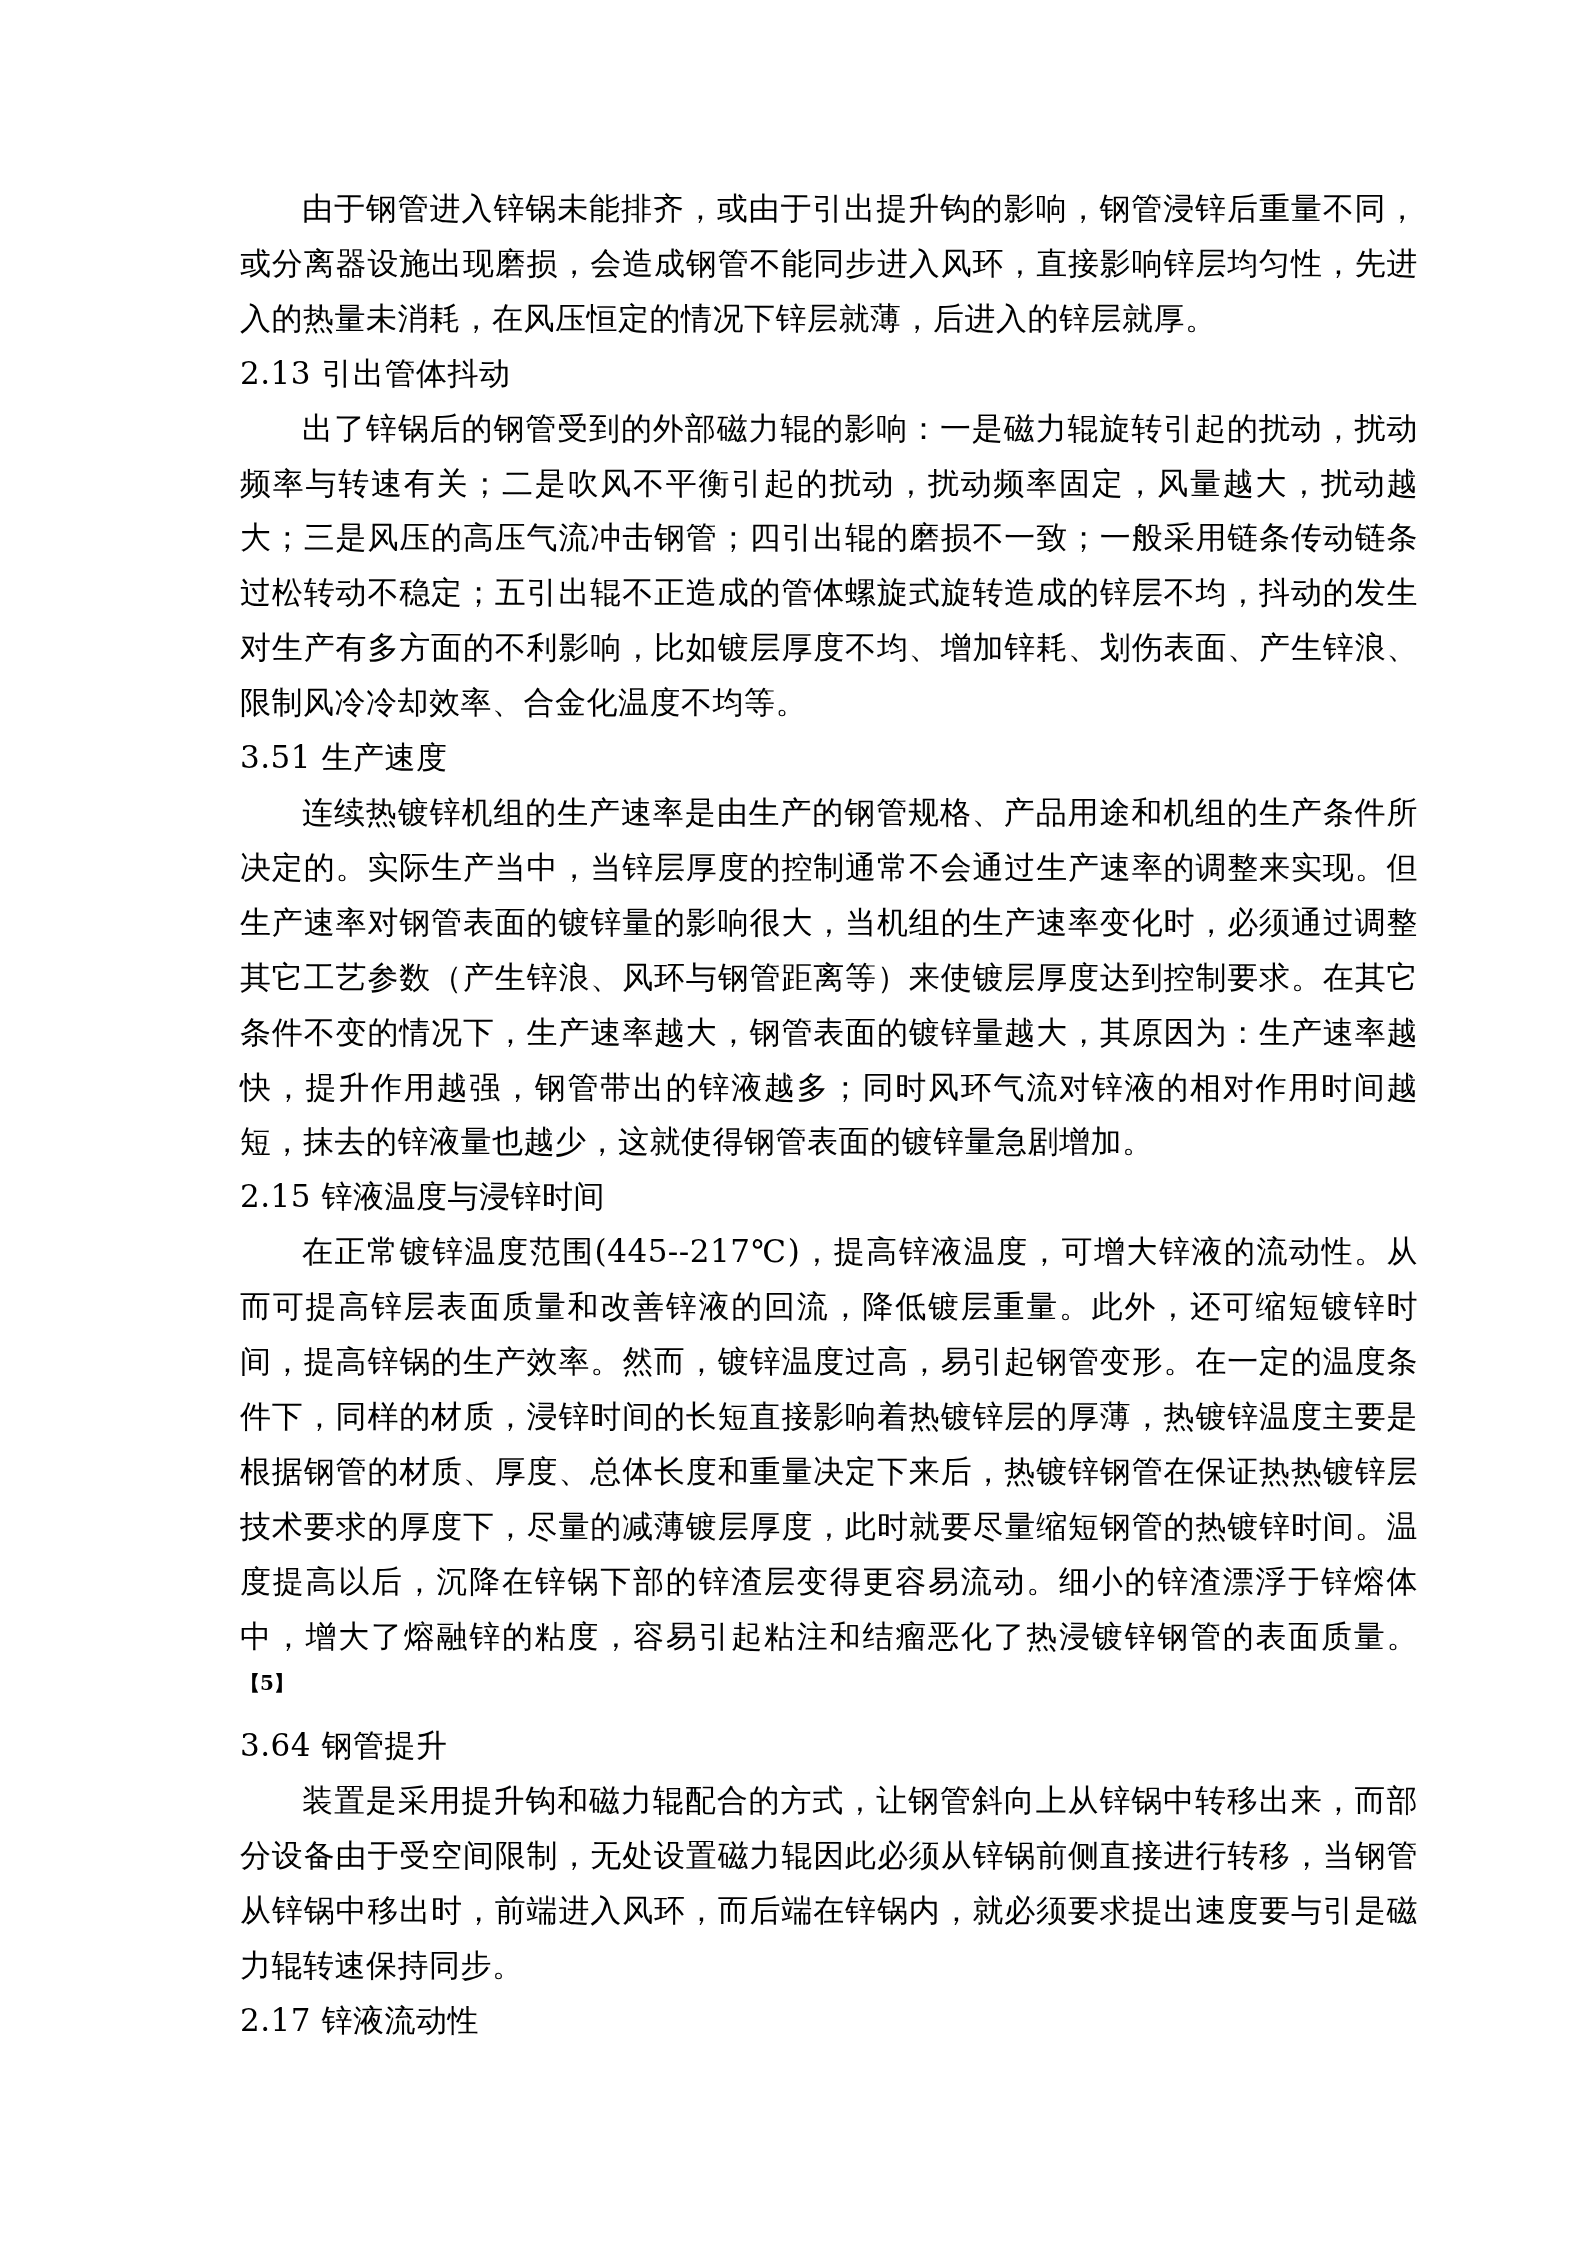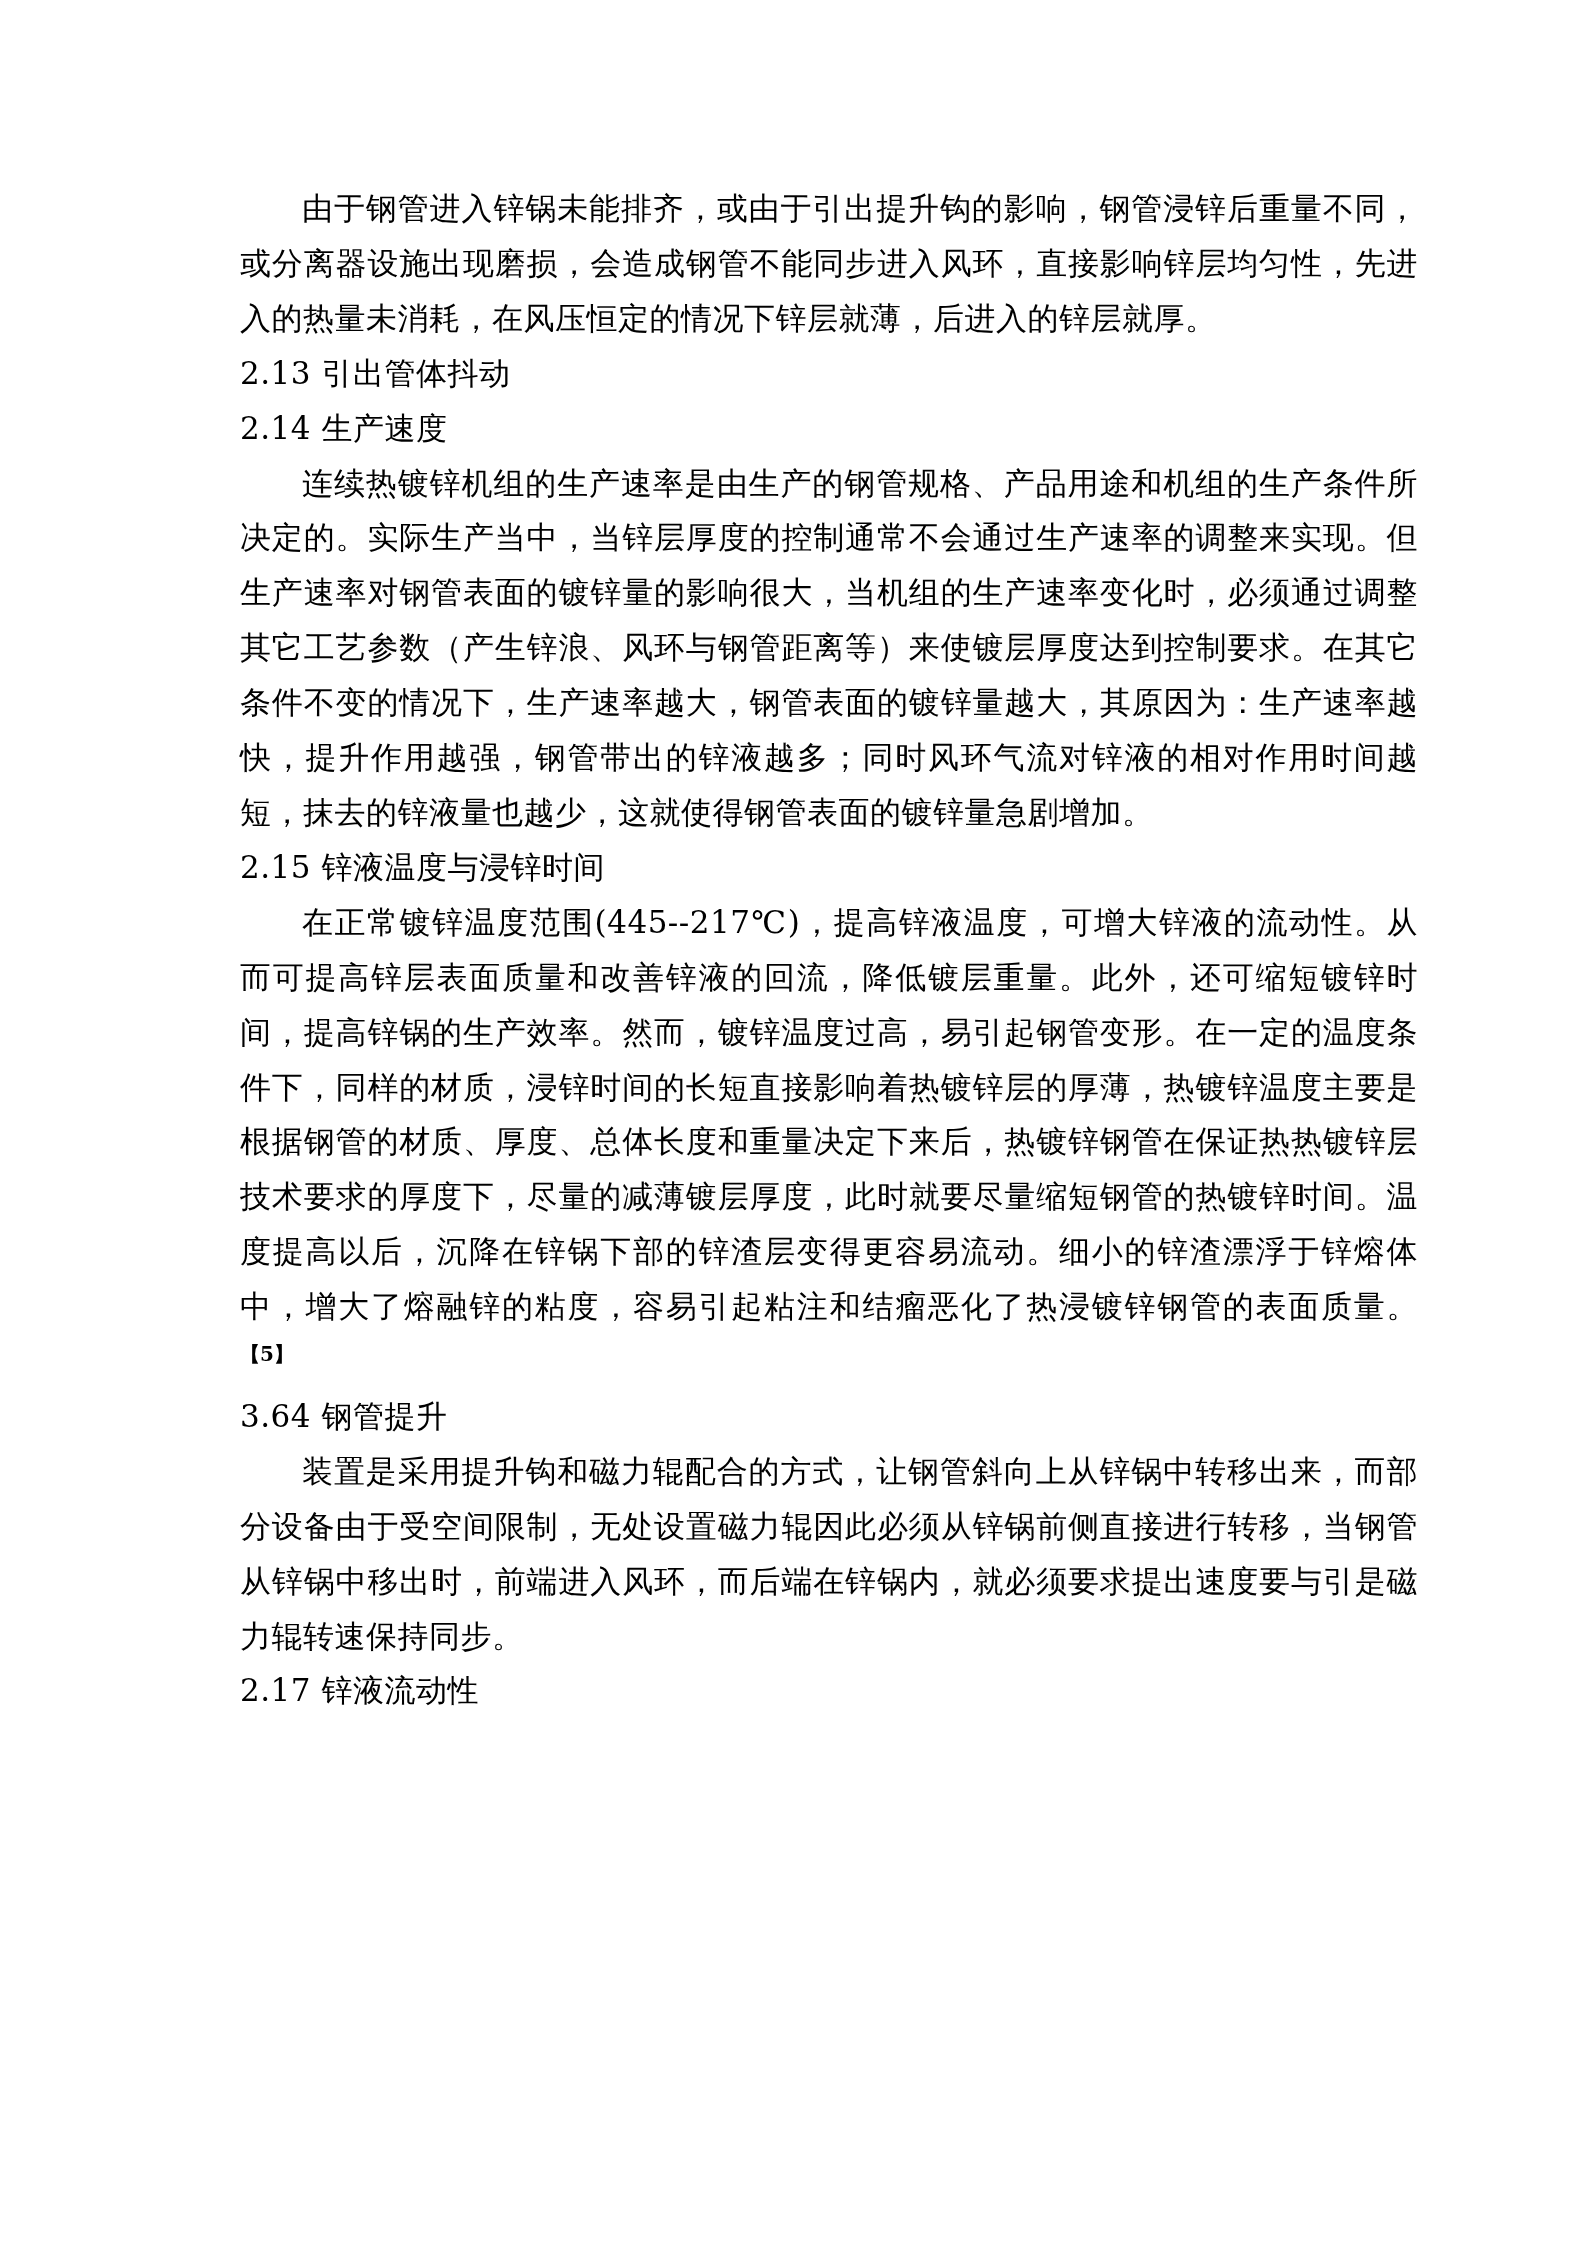--- a/index.html
+++ b/index.html
@@ -54,22 +54,23 @@
 </head>
 <body>
 
 <div class="page">
   <div class="content">
 
     <p class="para">由于钢管进入锌锅未能排齐，或由于引出提升钩的影响，钢管浸锌后重量不同，或分离器设施出现磨损，会造成钢管不能同步进入风环，直接影响锌层均匀性，先进入的热量未消耗，在风压恒定的情况下锌层就薄，后进入的锌层就厚。</p>
 
     <h3 class="heading">2.13 引出管体抖动</h3>
 
+    <p class="para">出了锌锅后的钢管受到的外部磁力辊的影响：一是磁力辊旋转引起的扰动，扰动频率与转速有关；二是吹风不平衡引起的扰动，扰动频率固定，风量越大，扰动越大；三是风压的高压气流冲击钢管；四引出辊的磨损不一致；一般采用链条传动链条过松转动不稳定；五引出辊不正造成的管体螺旋式旋转造成的锌层不均，抖动的发生对生产有多方面的不利影响，比如镀层厚度不均、增加锌耗、划伤表面、产生锌浪、限制风冷冷却效率、合金化温度不均等。</p>
 
-    <h3 class="heading">2.14 生产速度</h3>
+    <h3 class="heading">3.51 生产速度</h3>
 
     <p class="para">连续热镀锌机组的生产速率是由生产的钢管规格、产品用途和机组的生产条件所决定的。实际生产当中，当锌层厚度的控制通常不会通过生产速率的调整来实现。但生产速率对钢管表面的镀锌量的影响很大，当机组的生产速率变化时，必须通过调整其它工艺参数（产生锌浪、风环与钢管距离等）来使镀层厚度达到控制要求。在其它条件不变的情况下，生产速率越大，钢管表面的镀锌量越大，其原因为：生产速率越快，提升作用越强，钢管带出的锌液越多；同时风环气流对锌液的相对作用时间越短，抹去的锌液量也越少，这就使得钢管表面的镀锌量急剧增加。</p>
 
     <h3 class="heading">2.15 锌液温度与浸锌时间</h3>
 
     <p class="para"><span>在正常镀锌温度范围(445--217℃)，提高锌液温度，可增大锌液的流动性。从而可提高锌层表面质量和改善锌液的回流，降低镀层重量。此外，还可缩短镀锌时间，提高锌锅的生产效率。然而，镀锌温度过高，易引起钢管变形。在一定的温度条件下，同样的材质，浸锌时间的长短直接影响着热镀锌层的厚薄，热镀锌温度主要是根据钢管的材质、厚度、总体长度和重量决定下来后，热镀锌钢管在保证热热镀锌层技术要求的厚度下，尽量的减薄镀层厚度，此时就要尽量缩短钢管的热镀锌时间。温度提高以后，沉降在锌锅下部的锌渣层变得更容易流动。细小的锌渣漂浮于锌熔体中，增大了熔融锌的粘度，容易引起粘注和结瘤恶化了热浸镀锌钢管的表面质量。</span><sup class="ref">【5】</sup></p>
 
     <h3 class="heading">3.64 钢管提升</h3>
 
     <p class="para">装置是采用提升钩和磁力辊配合的方式，让钢管斜向上从锌锅中转移出来，而部分设备由于受空间限制，无处设置磁力辊因此必须从锌锅前侧直接进行转移，当钢管从锌锅中移出时，前端进入风环，而后端在锌锅内，就必须要求提出速度要与引是磁力辊转速保持同步。</p>

